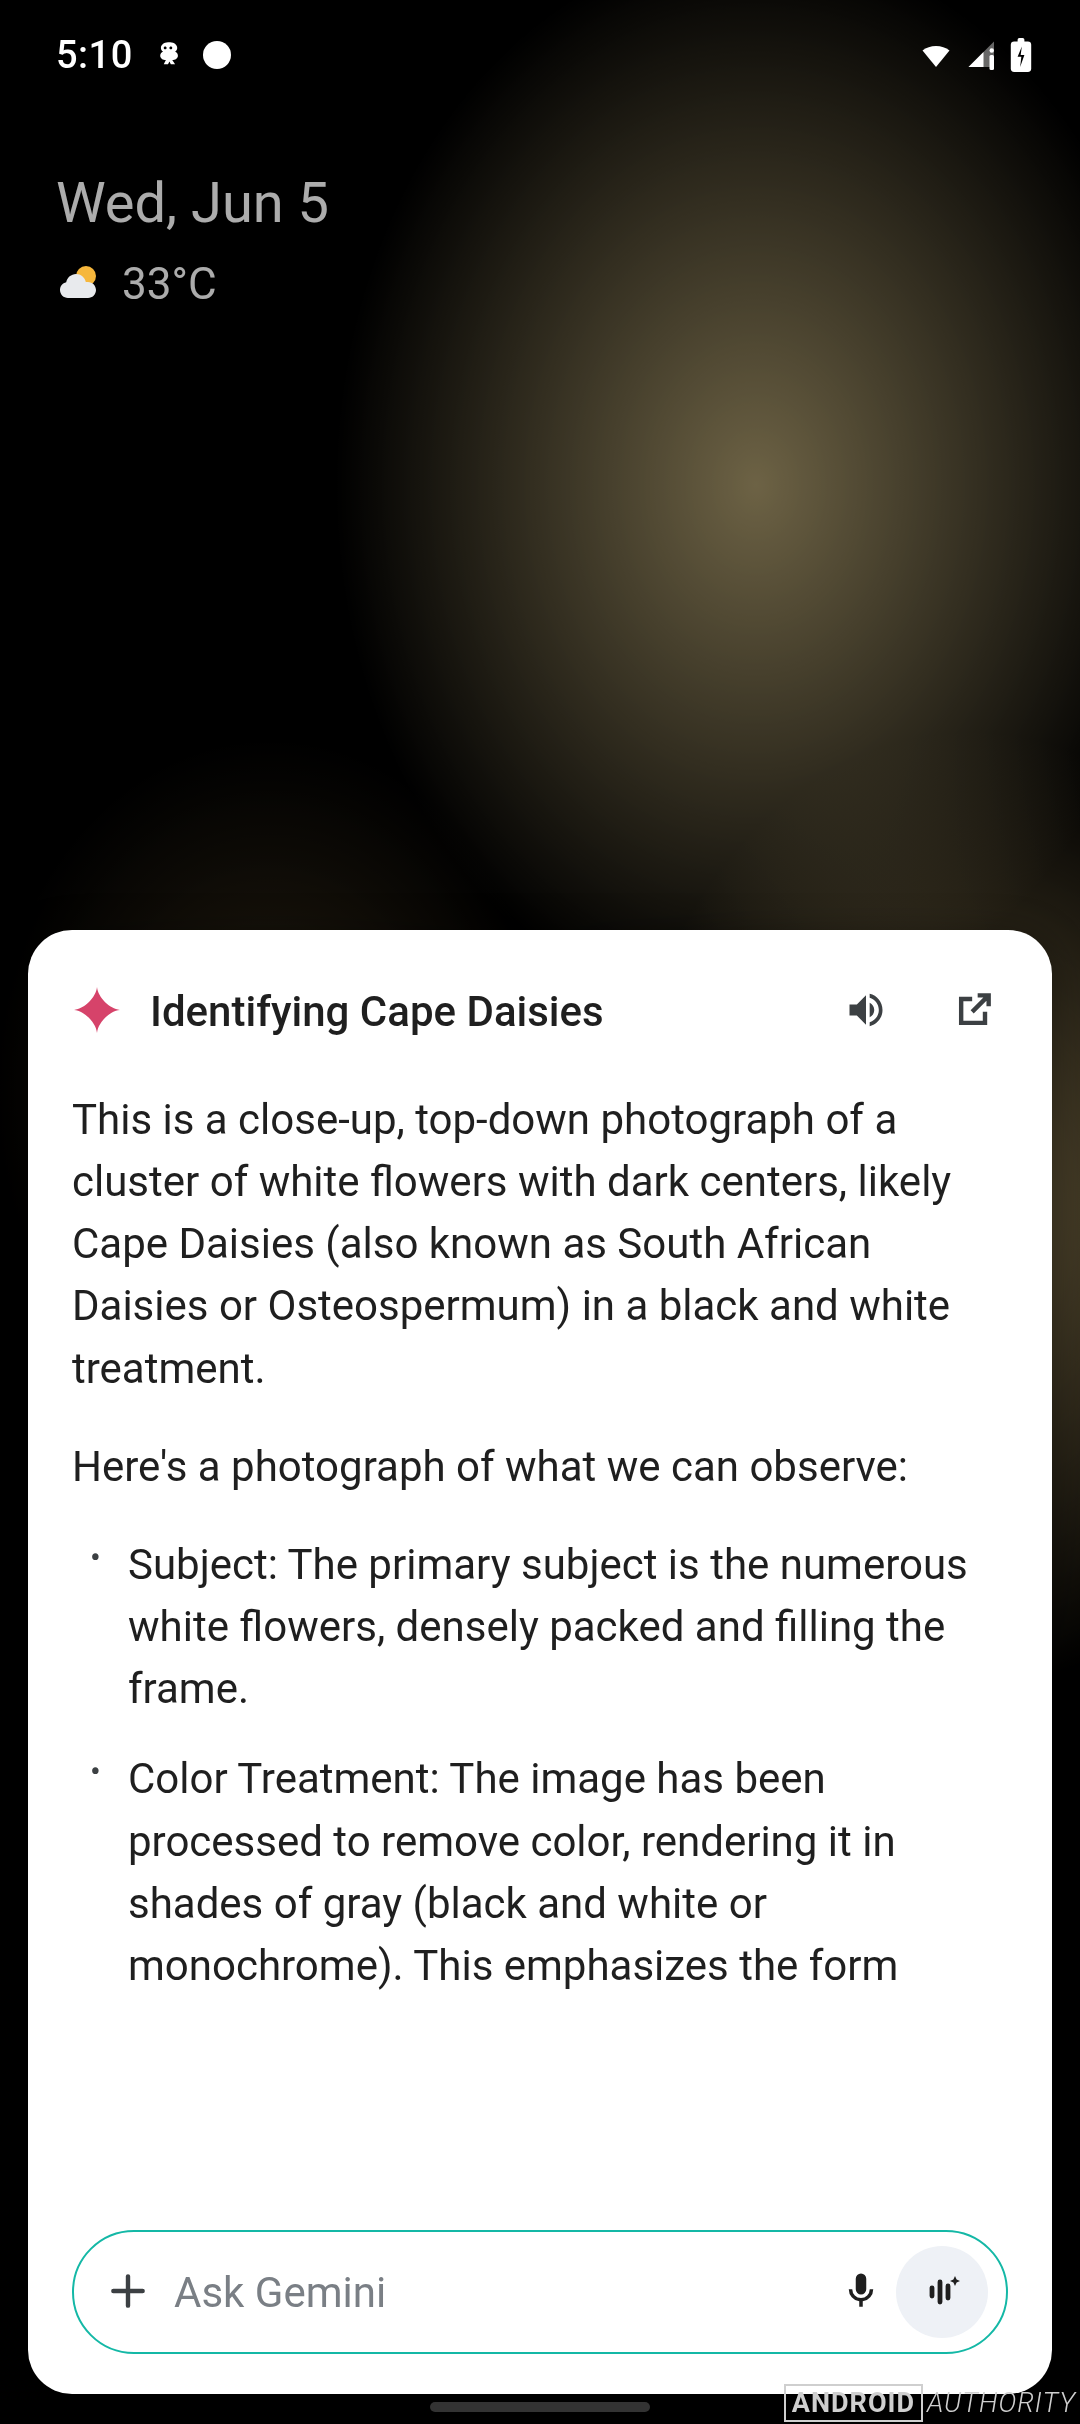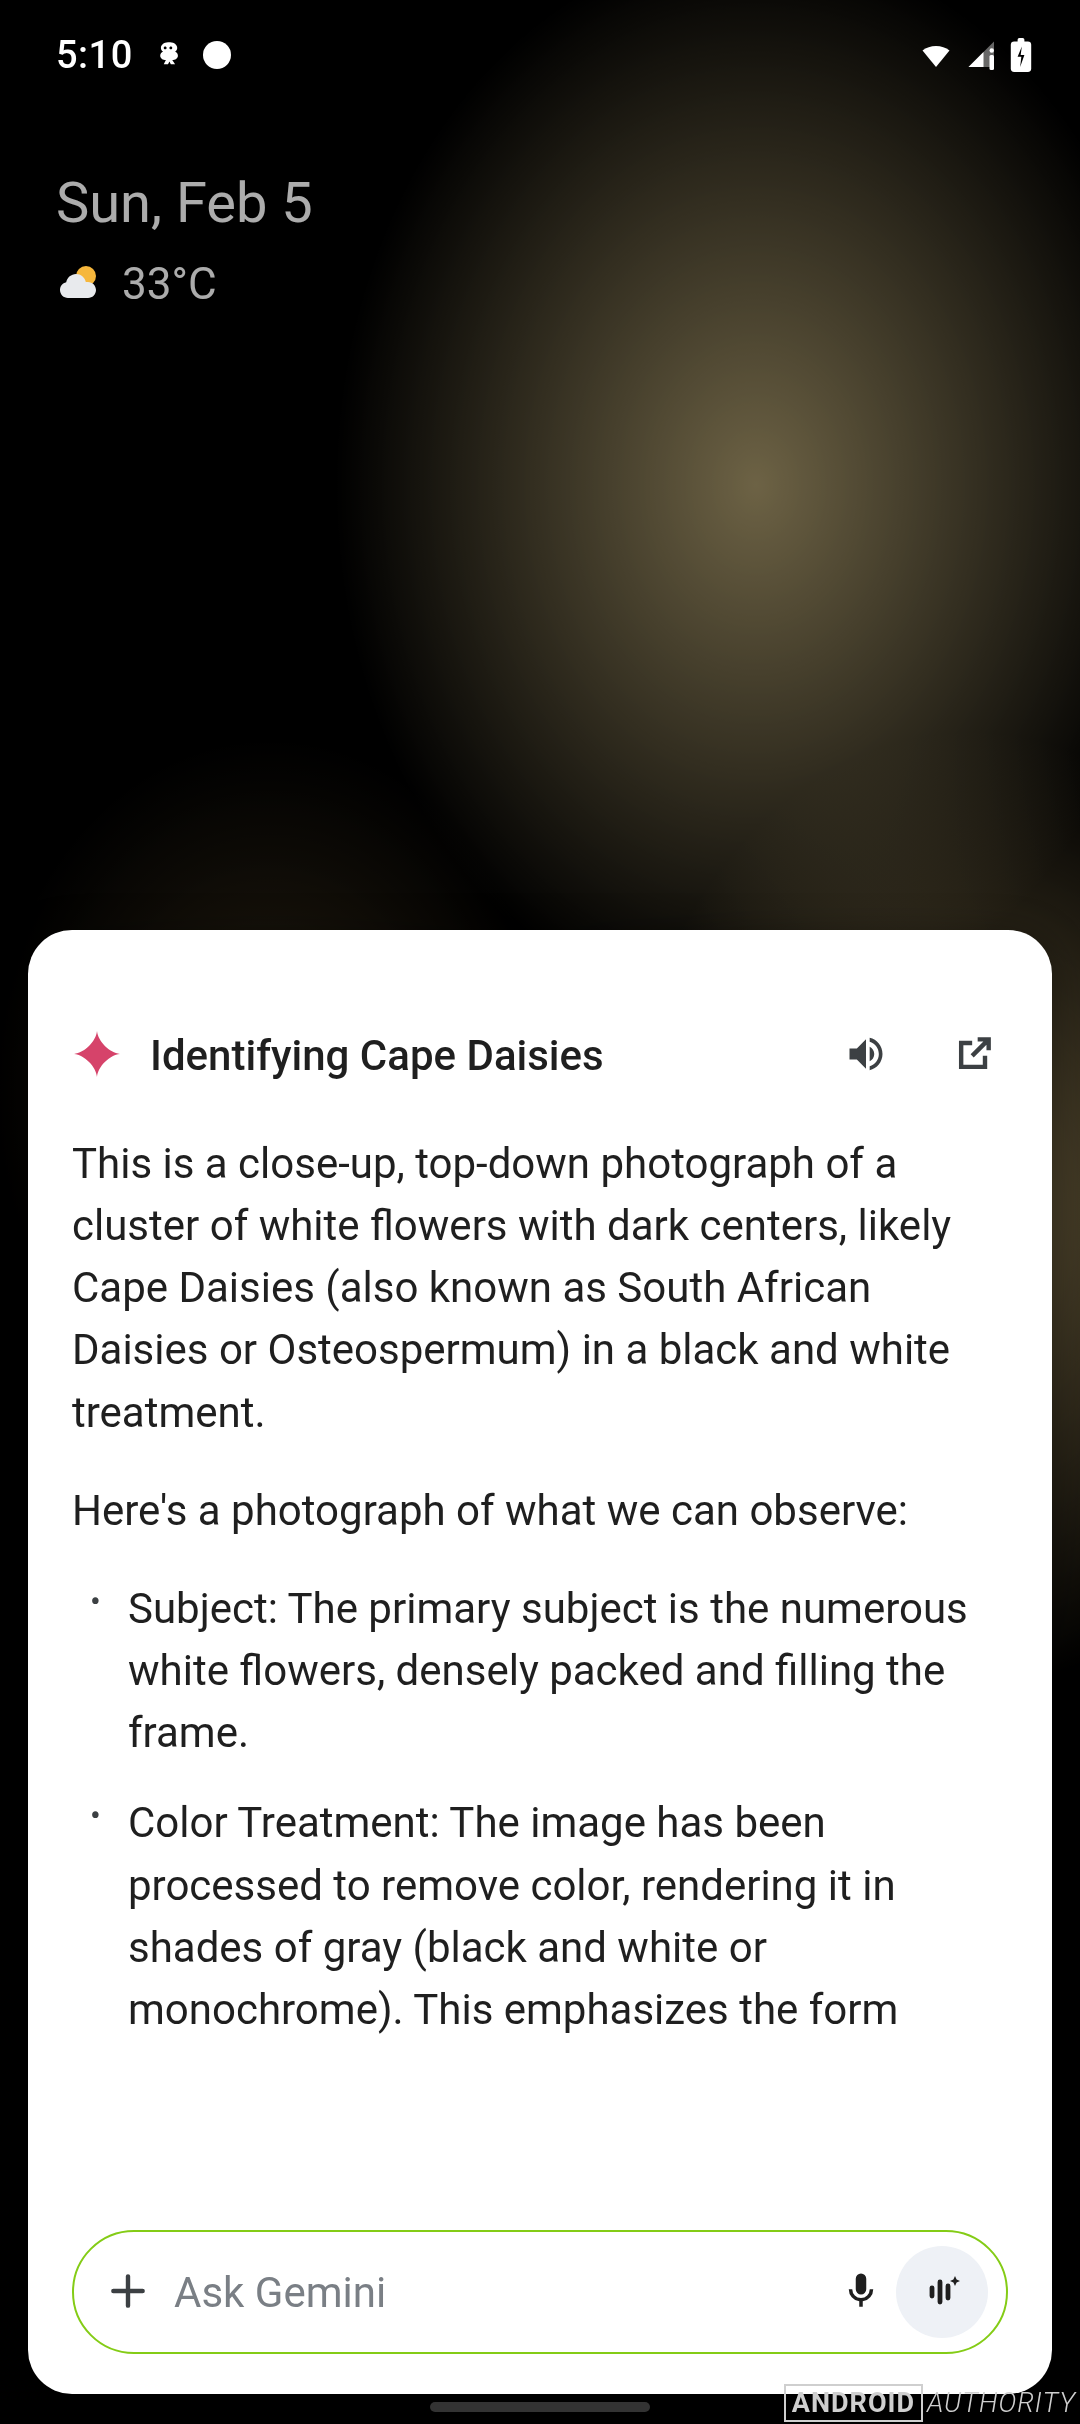--- a/index.html
+++ b/index.html
@@ -53,21 +53,20 @@
     border-radius: 44px;
     padding: 54px 44px 40px 44px;
     display: flex; flex-direction: column;
     box-shadow: 0 8px 40px rgba(0,0,0,0.4);
     color: #1f1f1f;
   }
   .card-header {
     display: flex; align-items: center;
     gap: 28px;
     margin-bottom: 50px;
-    margin-top: 44px;
   }
   .card-title {
     font-size: 42px;
     font-weight: 500;
     color: #1f1f1f;
     flex: 1;
   }
   .card-header-actions { display: flex; align-items: center; gap: 56px; margin-right: 8px; }
   .icon-btn { background: none; border: none; padding: 4px; cursor: pointer; color: #3c4043; }
   .card-body {
@@ -83,21 +82,21 @@
   .card-body li::before {
     content: "•";
     position: absolute; left: 6px; top: 0;
     font-size: 32px; color: #3c4043;
   }
   
   .input-bar {
     margin-top: 20px;
     display: flex; align-items: center;
     height: 124px;
-    border: 2px solid #84cc16;
+    border: 2px solid #14b8a6;
     border-radius: 62px;
     padding: 0 18px 0 28px;
     gap: 20px;
   }
   .input-bar .plus { color: #444; }
   .input-bar .placeholder {
     flex: 1;
     font-size: 42px;
     color: #7a7f85;
   }
@@ -166,21 +165,21 @@
         <svg width="22" height="34" viewBox="0 0 12 20">
           <rect x="0" y="2" width="12" height="18" rx="2" fill="#fff"></rect>
           <rect x="4" y="0" width="4" height="3" rx="1" fill="#fff"></rect>
           <path fill="#000" d="M6.5 5L4 11h2.2L5.5 17 8 10H5.8L6.5 5z"></path>
         </svg>
       </span>
     </div>
   </div>
 
   <div class="home-info">
-    <div class="home-date">Sun, Feb 5</div>
+    <div class="home-date">Wed, Jun 5</div>
     <div class="home-weather">
       <span>
         <svg width="48" height="48" viewBox="0 0 24 24">
           <circle cx="15" cy="9" r="5" fill="#f6b73c"></circle>
           <path fill="#e8eaed" d="M6 20c-2.2 0-4-1.8-4-4 0-1.9 1.3-3.5 3.1-3.9C5.6 9.8 7.6 8 10 8c2.4 0 4.4 1.7 4.9 4H16c2.2 0 4 1.8 4 4s-1.8 4-4 4H6z"></path>
         </svg>
       </span>
       <span>33°C</span>
     </div>
   </div>

